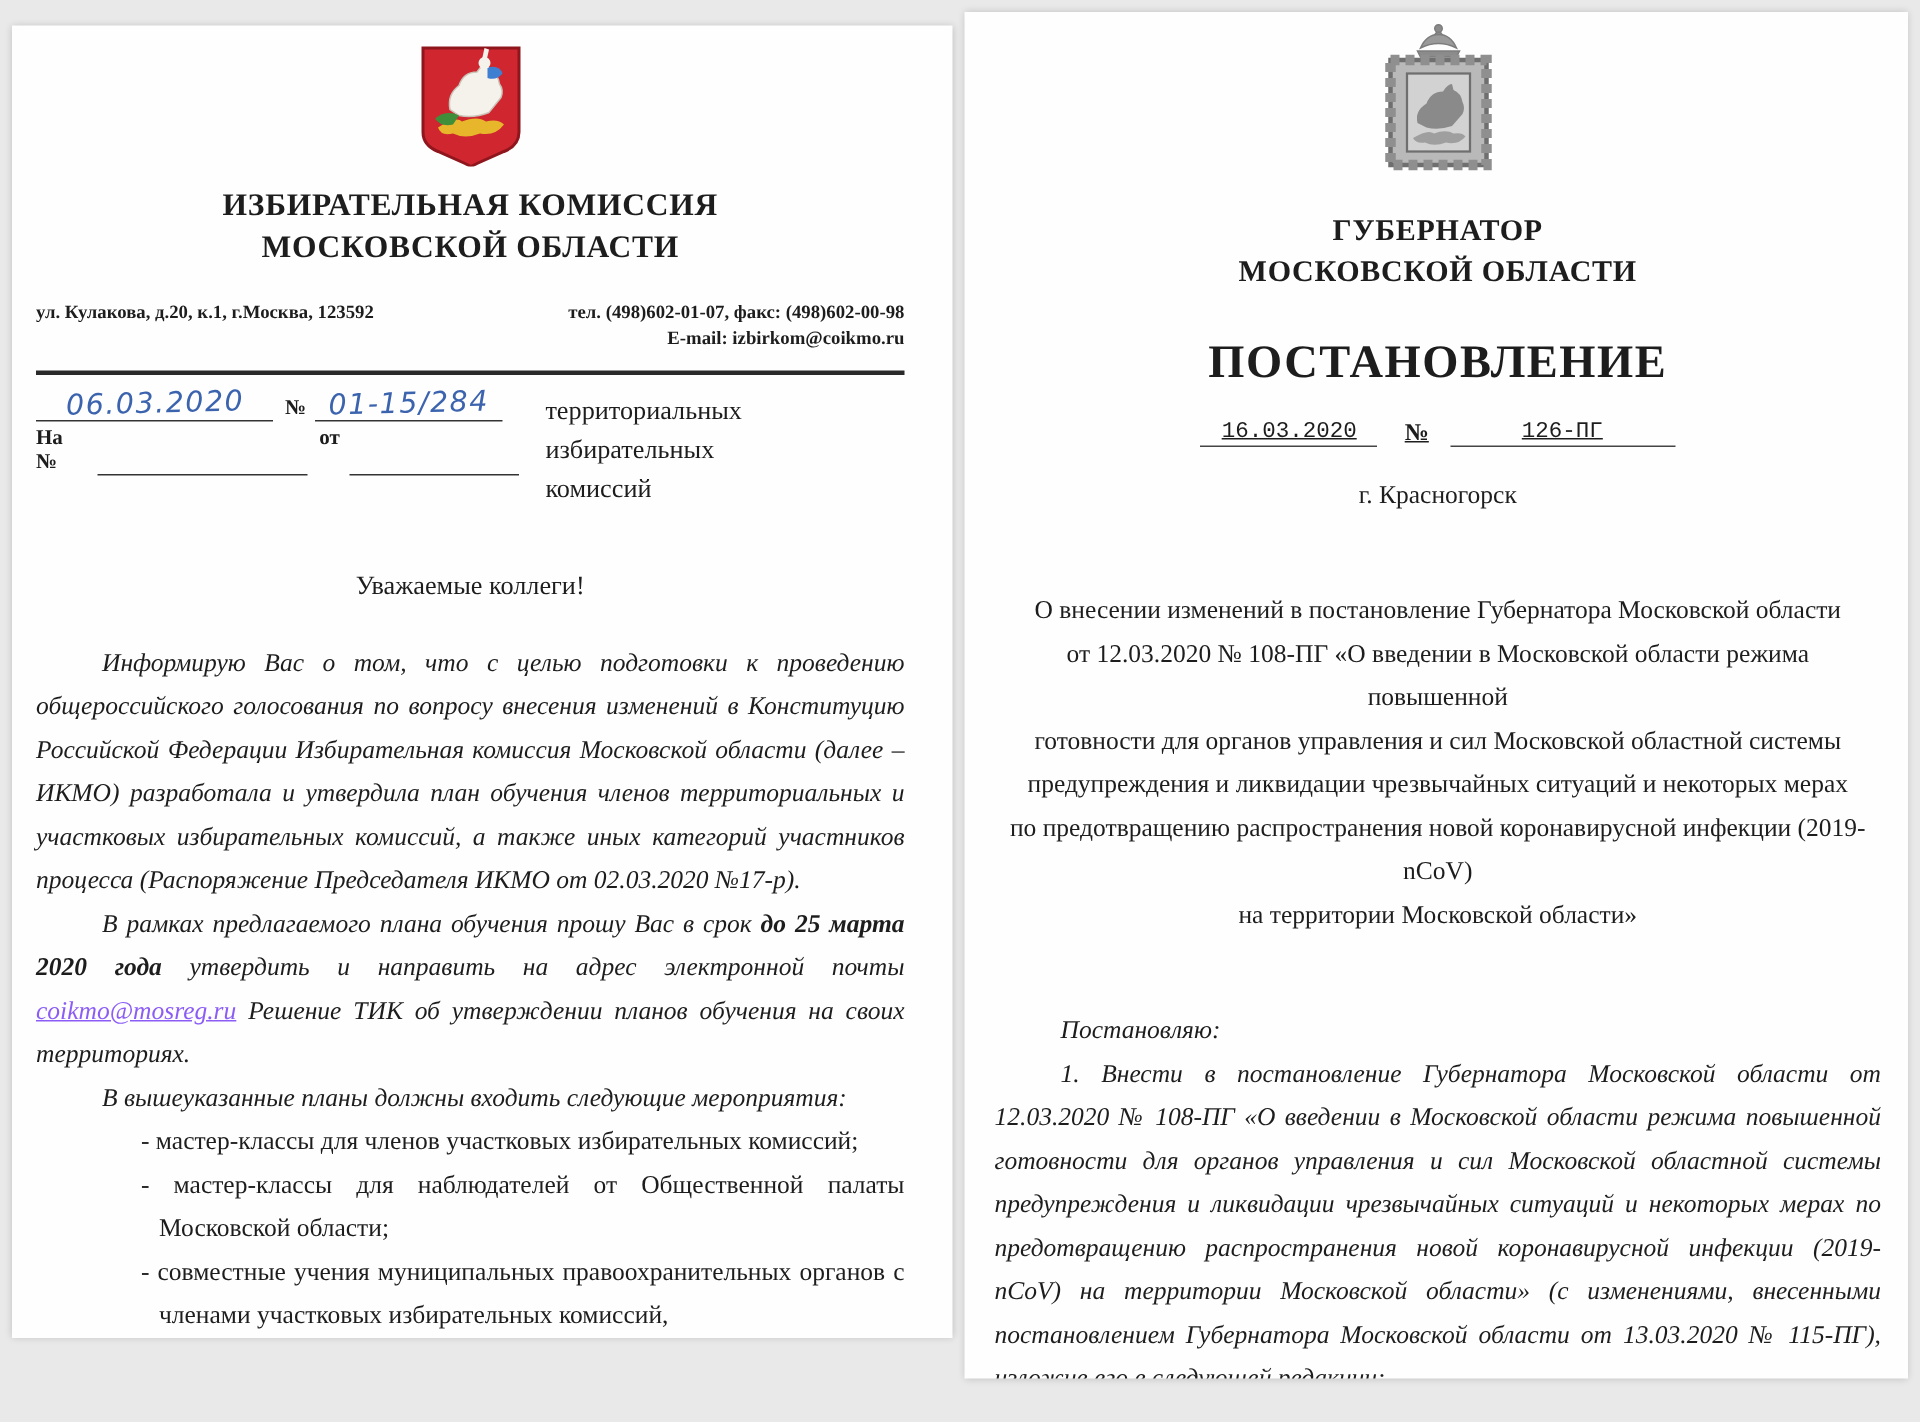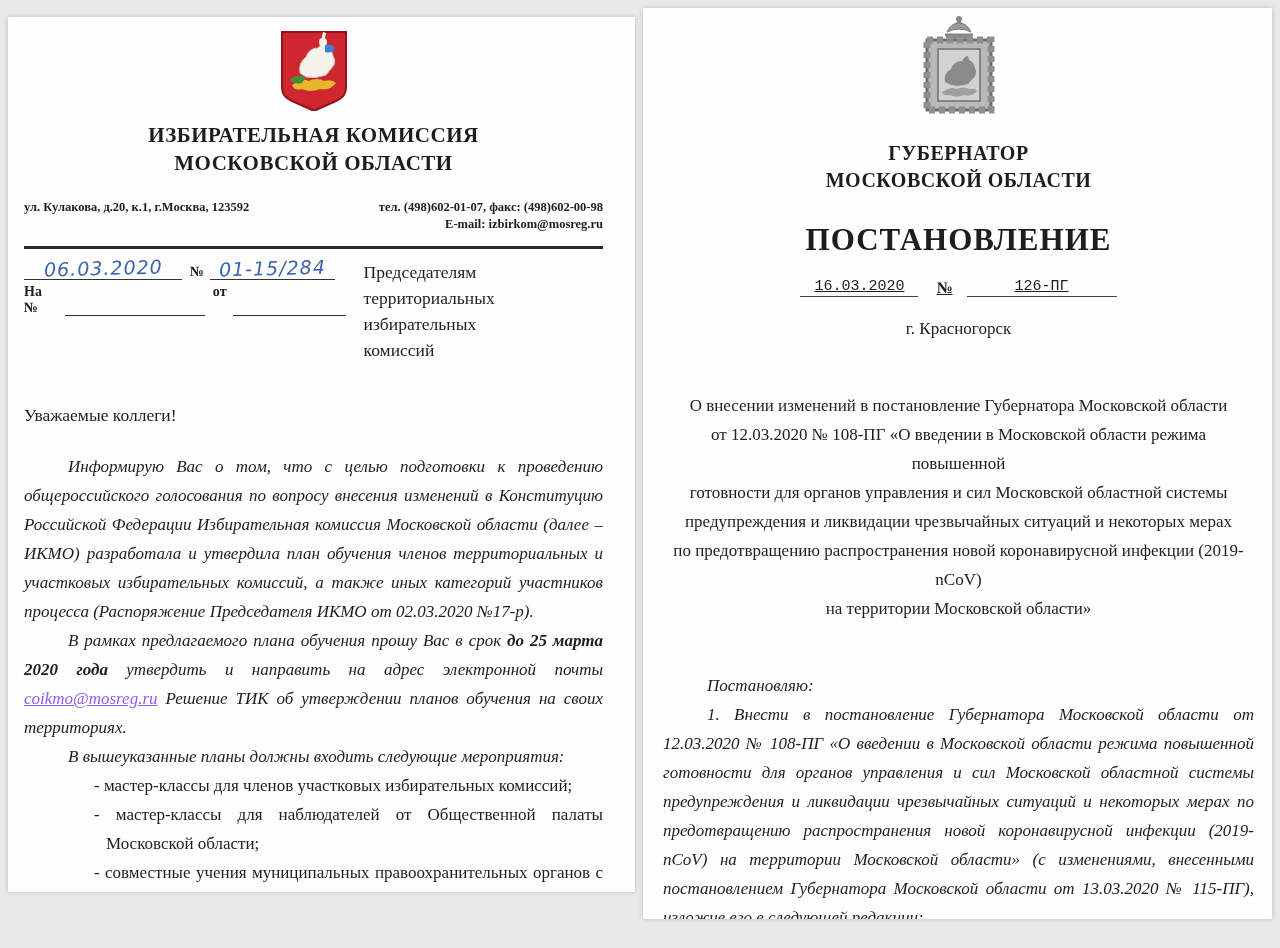--- a/index.html
+++ b/index.html
@@ -22,21 +22,21 @@
   .ref-line1 { display:flex; align-items:flex-end; }
   .ref-line2 { display:flex; margin-top:4px; padding-bottom:2px; }
   .u-line { border-bottom:1.6px solid #333; display:inline-block; text-align:center; }
   .hand { font-family:"DejaVu Sans", sans-serif; font-style:italic; font-weight:normal;
           color:#3c64ae; font-size:19px; letter-spacing:1px; transform:rotate(-1.5deg); display:inline-block; }
   .w-date  { width:158px; } .w-num { width:125px; }
   .w-nana  { width:148px; } .w-ot  { width:120px; }
   .lbl { margin:0 6px 0 8px; }
   .recipient { margin-left:18px; font-size:17.5px; line-height:26px; padding-top:2px; }
 
-  .salutation { font-size:17.5px; margin-top:42px; }
+  .salutation { text-align:center; font-size:17.5px; margin-top:42px; }
   .body-text { margin-top:26px; font-size:17px; line-height:29px; text-align:justify; }
   .para { text-indent:44px;font-style:italic; }
   .bullet { padding-left:82px; text-indent:-12px; }
   .tail { text-indent:0; }
   a.doc-link { color:#8b5cf6; text-decoration:underline; cursor:pointer; }
 
   
   .gov-org { text-align:center; font-weight:bold; font-size:20px; line-height:27px; letter-spacing:.5px; margin-top:8px; }
   .decree-title { text-align:center; font-weight:bold; font-size:31px; letter-spacing:1px; margin-top:28px; }
   .date-line { display:flex; justify-content:center; align-items:center; margin-top:20px;
@@ -70,42 +70,41 @@
 
     <div class="org-name">
       <div>ИЗБИРАТЕЛЬНАЯ КОМИССИЯ</div>
       <div>МОСКОВСКОЙ ОБЛАСТИ</div>
     </div>
 
     <div class="info-row">
       <div class="info-left">ул. Кулакова, д.20, к.1, г.Москва, 123592</div>
       <div class="info-right">
         <div>тел. (498)602-01-07, факс: (498)602-00-98</div>
-        <div>E-mail: izbirkom@mosreg.ru</div>
+        <div>E-mail: izbirkom@coikmo.ru</div>
       </div>
     </div>
 
     <hr class="thick-rule">
 
     <div class="ref-block">
       <div class="ref-left">
         <div class="ref-line1">
           <span class="u-line w-date"><span class="hand">06.03.2020</span></span>
           <span class="lbl">№</span>
           <span class="u-line w-num"><span class="hand">01-15/284</span></span>
         </div>
         <div class="ref-line2">
           <span>На №</span>
           <span class="u-line w-nana" style="margin-left:8px;">&nbsp;</span>
           <span class="lbl">от</span>
           <span class="u-line w-ot">&nbsp;</span>
         </div>
       </div>
       <div class="recipient">
-        <div>Председателям</div>
         <div>территориальных избирательных</div>
         <div>комиссий</div>
       </div>
     </div>
 
     <div class="salutation">Уважаемые коллеги!</div>
 
     <div class="body-text">
       <p class="para">Информирую Вас о том, что с целью подготовки к проведению общероссийского голосования по вопросу внесения изменений в Конституцию Российской Федерации Избирательная комиссия Московской области (далее – ИКМО) разработала и утвердила план обучения членов территориальных и участковых избирательных комиссий, а также иных категорий участников процесса (Распоряжение Председателя ИКМО от 02.03.2020 №17-р).</p>
       <p class="para"><span>В рамках предлагаемого плана обучения прошу Вас в срок </span><b>до 25 марта 2020 года</b><span> утвердить и направить на адрес электронной почты </span><a class="doc-link">coikmo@mosreg.ru</a><span> Решение ТИК об утверждении планов обучения на своих территориях.</span></p>

